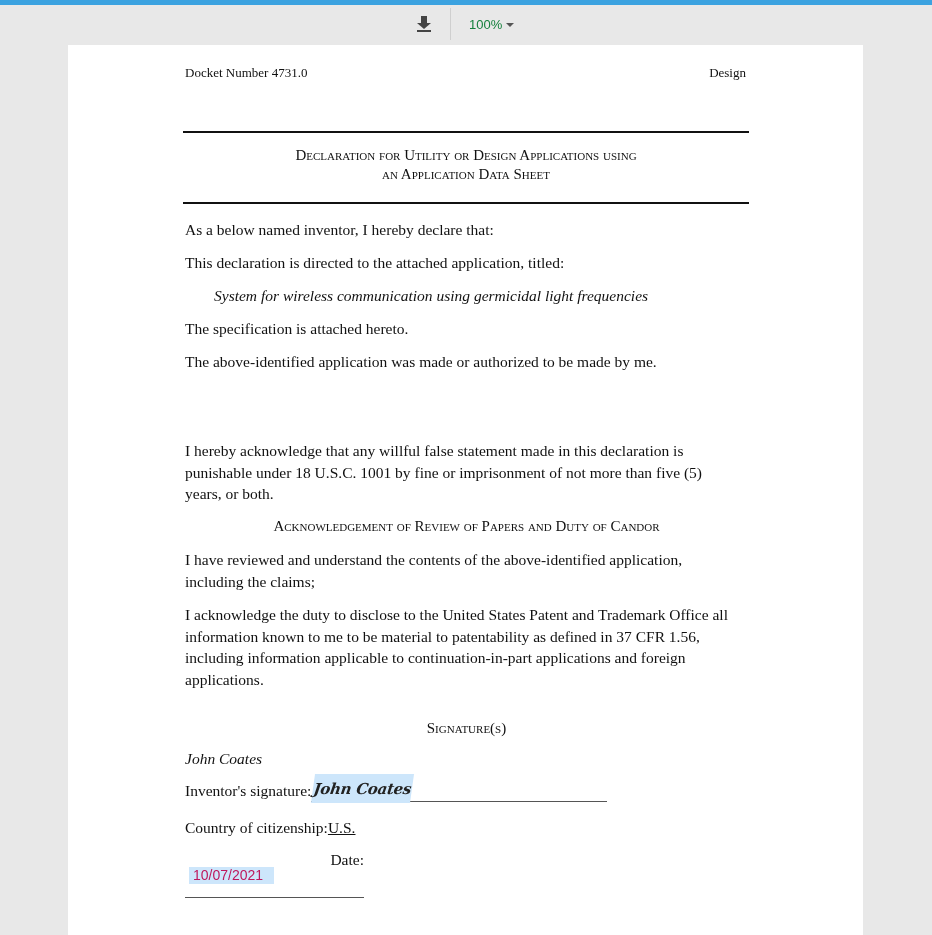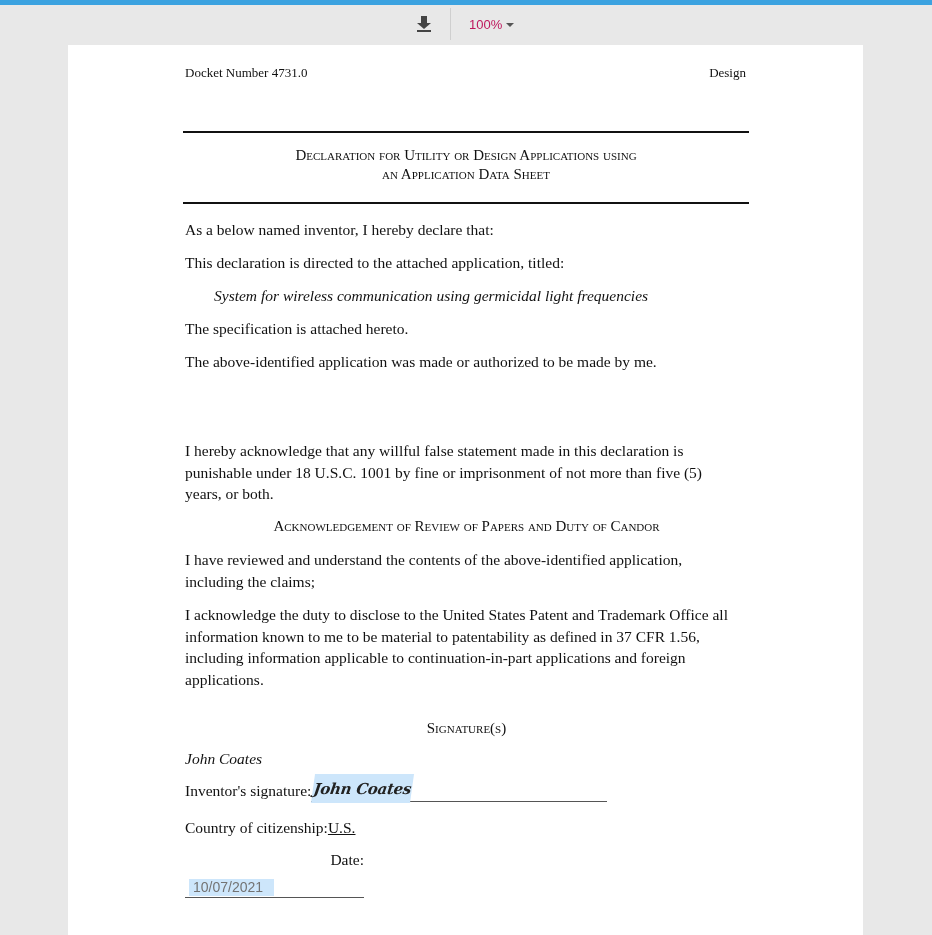--- a/index.html
+++ b/index.html
@@ -50,21 +50,21 @@
       height: 32px;
       background: #cfcfcf;
       margin-left: 10px;
       margin-right: 18px;
     }
     .zoom-select {
       display: flex;
       align-items: center;
       font-family: "Liberation Sans", "DejaVu Sans", sans-serif;
       font-size: 13px;
-      color: #be185d;
+      color: #15803d;
       cursor: pointer;
     }
     .zoom-caret {
       width: 0; height: 0;
       border-left: 4px solid transparent;
       border-right: 4px solid transparent;
       border-top: 4px solid #555;
       margin-left: 4px;
       margin-top: 1px;
     }
@@ -148,28 +148,28 @@
       font-weight: bold;
       font-size: 15px;
       color: #222;
       cursor: pointer;
       letter-spacing: -0.3px;
       transform: skewX(-8deg);
     }
     .date-box {
       position: absolute;
       left: 4px;
-      bottom: 1px;
+      bottom: 13px;
       width: 81px;
       height: 17px;
       background: #cde6fb;
       font-family: "Liberation Sans", "DejaVu Sans", sans-serif;
       font-size: 14px;
       line-height: 17px;
-      color: #737373;
+      color: #be185d;
       padding-left: 4px;
       cursor: text;
     }
     .citizenship-val {
       text-decoration: underline;
     }
   </style>
 </head>
 <body>
 

